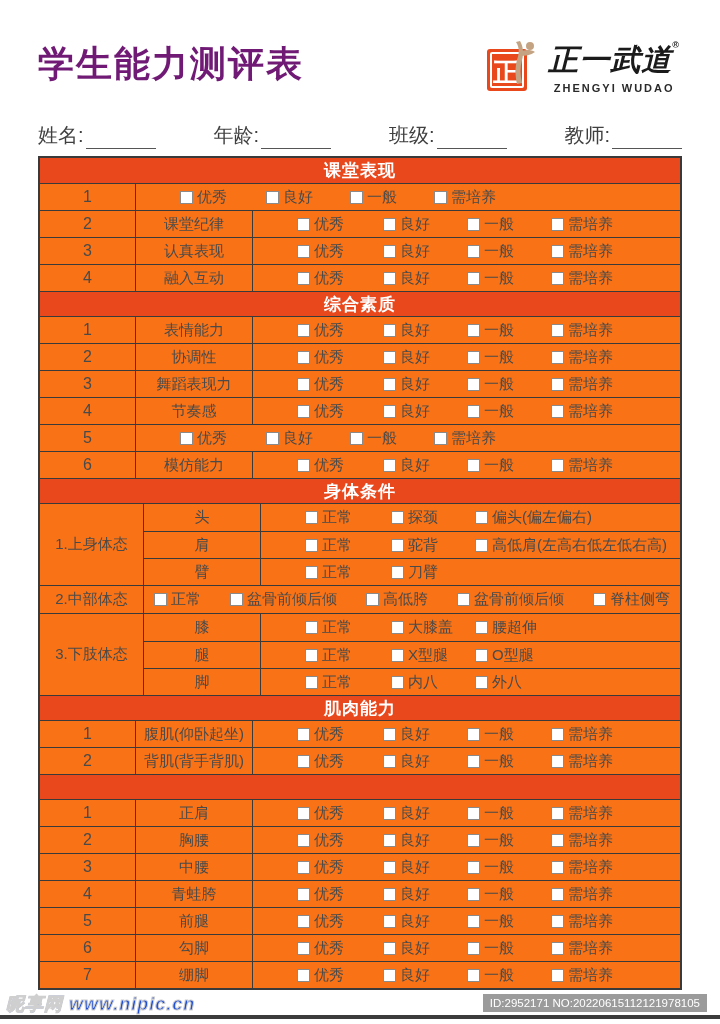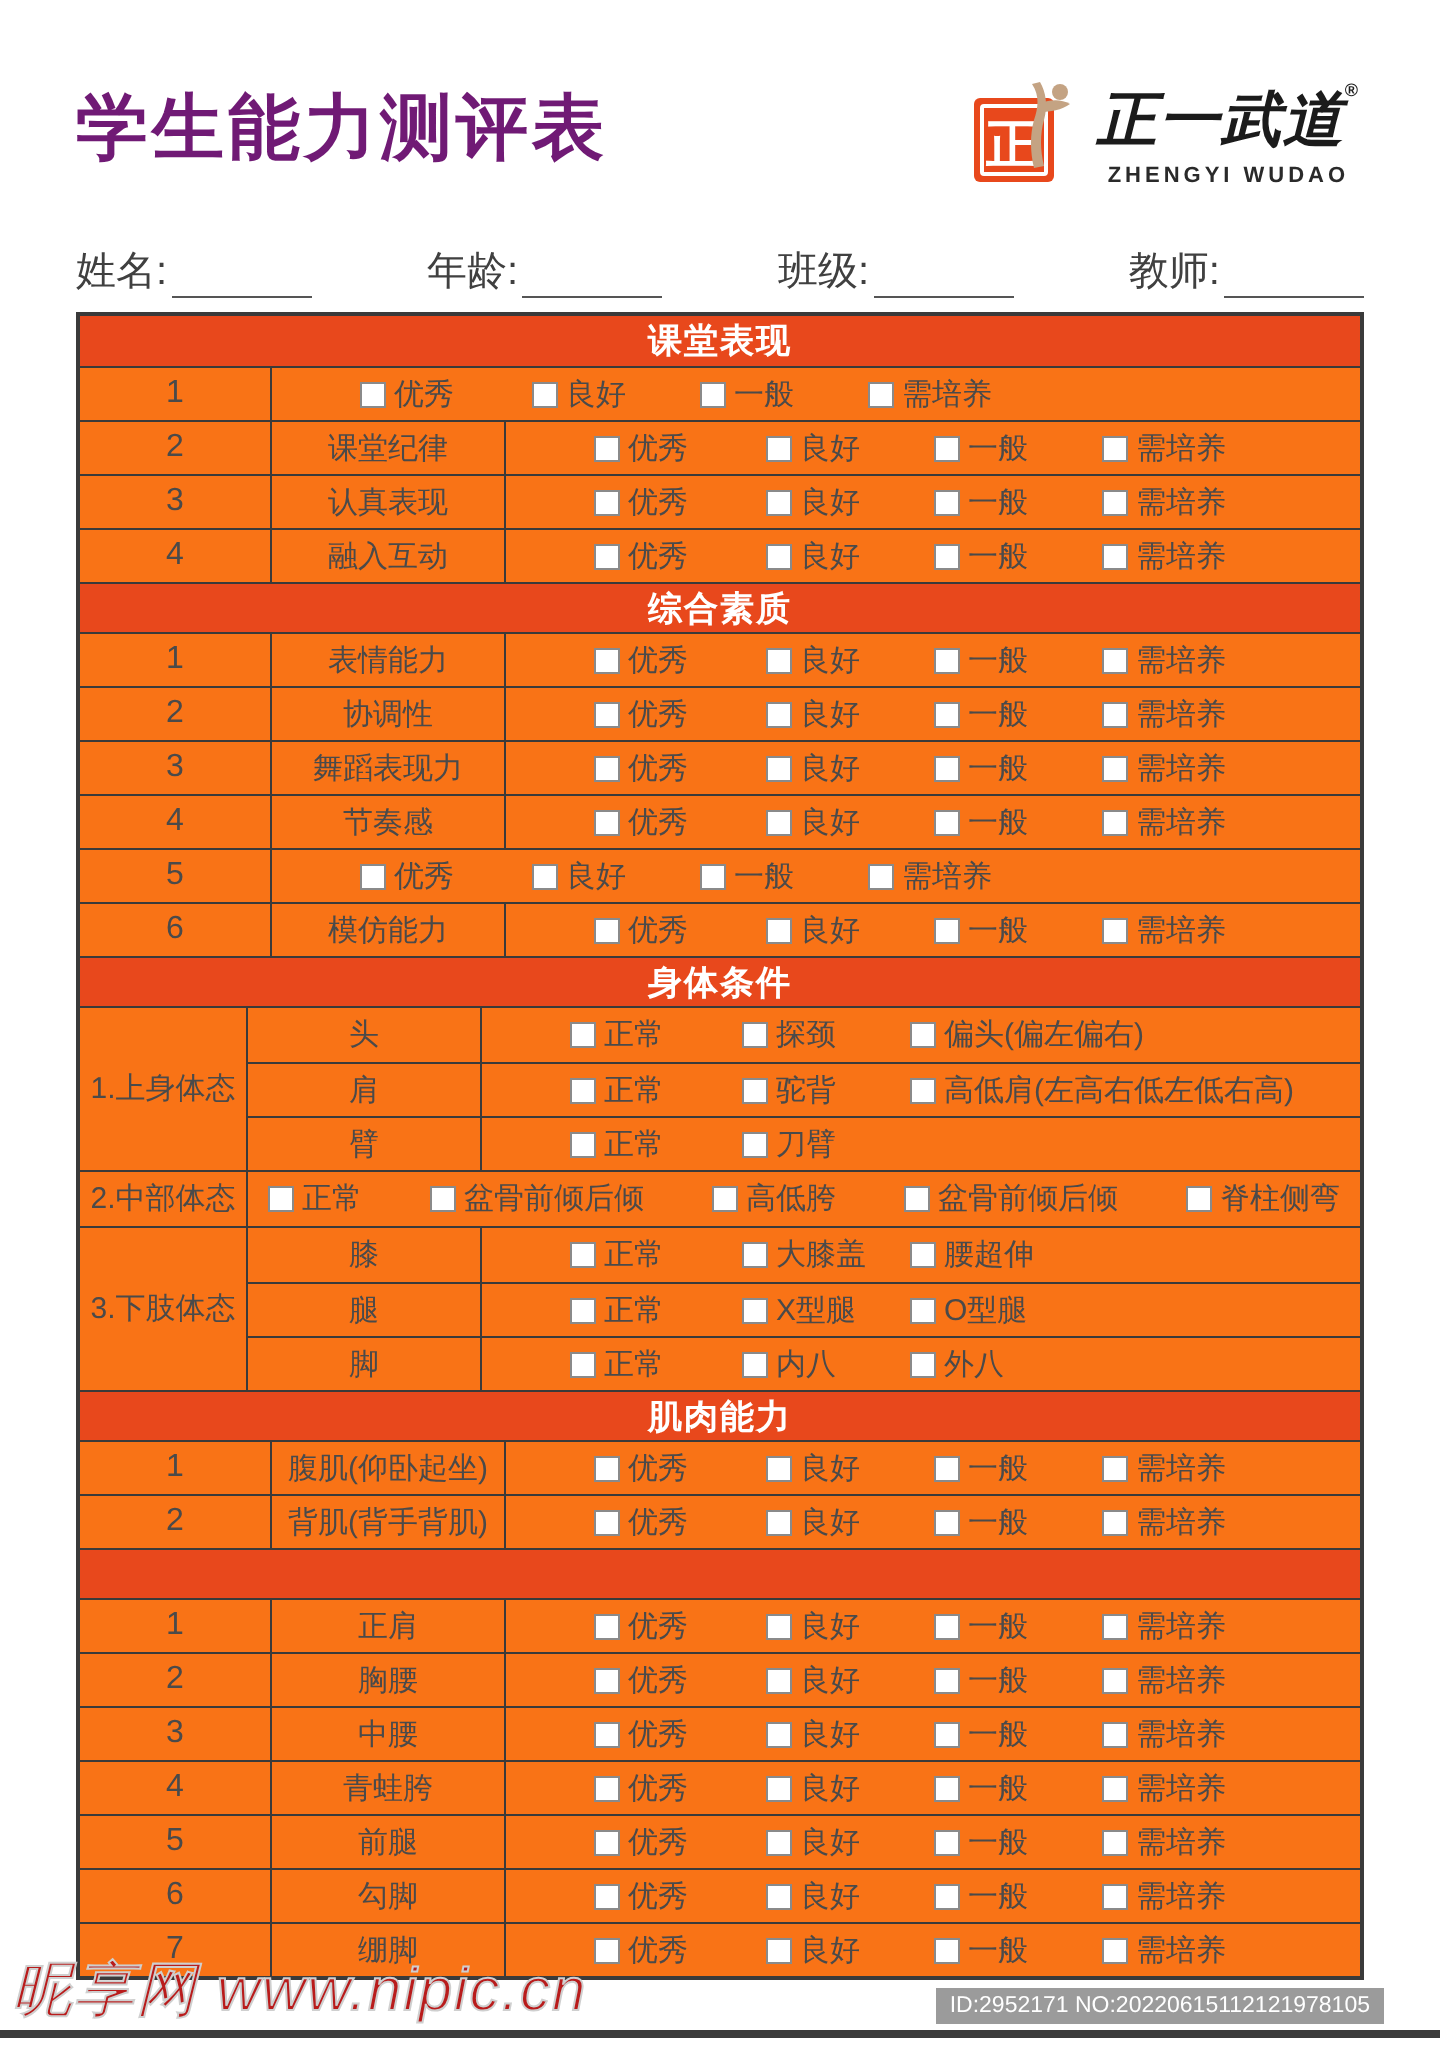--- a/index.html
+++ b/index.html
@@ -33,30 +33,30 @@
   .c1 { width:96px; border-right:1.5px solid #3a3a3a; display:flex; align-items:center; justify-content:center; font-size:16px; color:#4a4a4a; }
   .c2 { width:117px; border-right:1.5px solid #3a3a3a; display:flex; align-items:center; justify-content:center; font-size:15px; color:#4a4a4a; white-space:nowrap; }
   .c3 { flex:1; display:grid; align-items:center; padding-left:44px; }
   .grid4 { grid-template-columns:86px 84px 84px auto; }
   .grid3 { grid-template-columns:86px 84px auto; }
 
   .opt { display:inline-flex; align-items:center; gap:4px; white-space:nowrap; font-size:15px; color:#4a4a4a; }
   .cb { display:inline-block; width:13px; height:13px; border:1.5px solid #8a8a8a; background:#fff; flex:0 0 auto; }
 
   .group { display:flex; }
-  .g-left { width:84px; border-right:1.5px solid #3a3a3a; display:flex; align-items:center; justify-content:center; font-size:15px; color:#4a4a4a; white-space:nowrap; }
+  .g-left { width:104px; border-right:1.5px solid #3a3a3a; display:flex; align-items:center; justify-content:center; font-size:15px; color:#4a4a4a; white-space:nowrap; }
   .g-rows { flex:1; display:flex; flex-direction:column; }
   .g-row { display:flex; height:27px; }
   .g-row:not(:first-child) { border-top:1.5px solid #3a3a3a; }
   .g-item { width:117px; border-right:1.5px solid #3a3a3a; display:flex; align-items:center; justify-content:center; font-size:15px; color:#4a4a4a; }
   .merged { flex:1; height:27px; display:flex; align-items:center; justify-content:space-between; padding:0 10px; }
 
   
-  .wm-site { position:absolute; left:6px; bottom:8px; font-size:30px; font-weight:normal; font-style:italic; color:#b91c1c; -webkit-text-stroke:1px #cfcfcf; letter-spacing:1px; }
-  .wm-id { position:absolute; right:28px; bottom:12px; background:#9b9b9b; color:#fff; font-size:11.5px; padding:3px 7px; white-space:nowrap; }
+  .wm-site { position:absolute; left:6px; bottom:8px; font-size:18px; font-weight:bold; font-style:italic; color:#1d4ed8; -webkit-text-stroke:1px #cfcfcf; letter-spacing:1px; }
+  .wm-id { position:absolute; right:13px; bottom:12px; background:#9b9b9b; color:#fff; font-size:11.5px; padding:3px 7px; white-space:nowrap; }
   .wm-bar { position:absolute; left:0; bottom:5px; width:720px; height:4px; background:#3c3c3c; }
 </style>
 </head>
 <body>
 
 <div class="page">
 
   <div class="hdr">
     <div class="title">学生能力测评表</div>
     <div class="logo">

